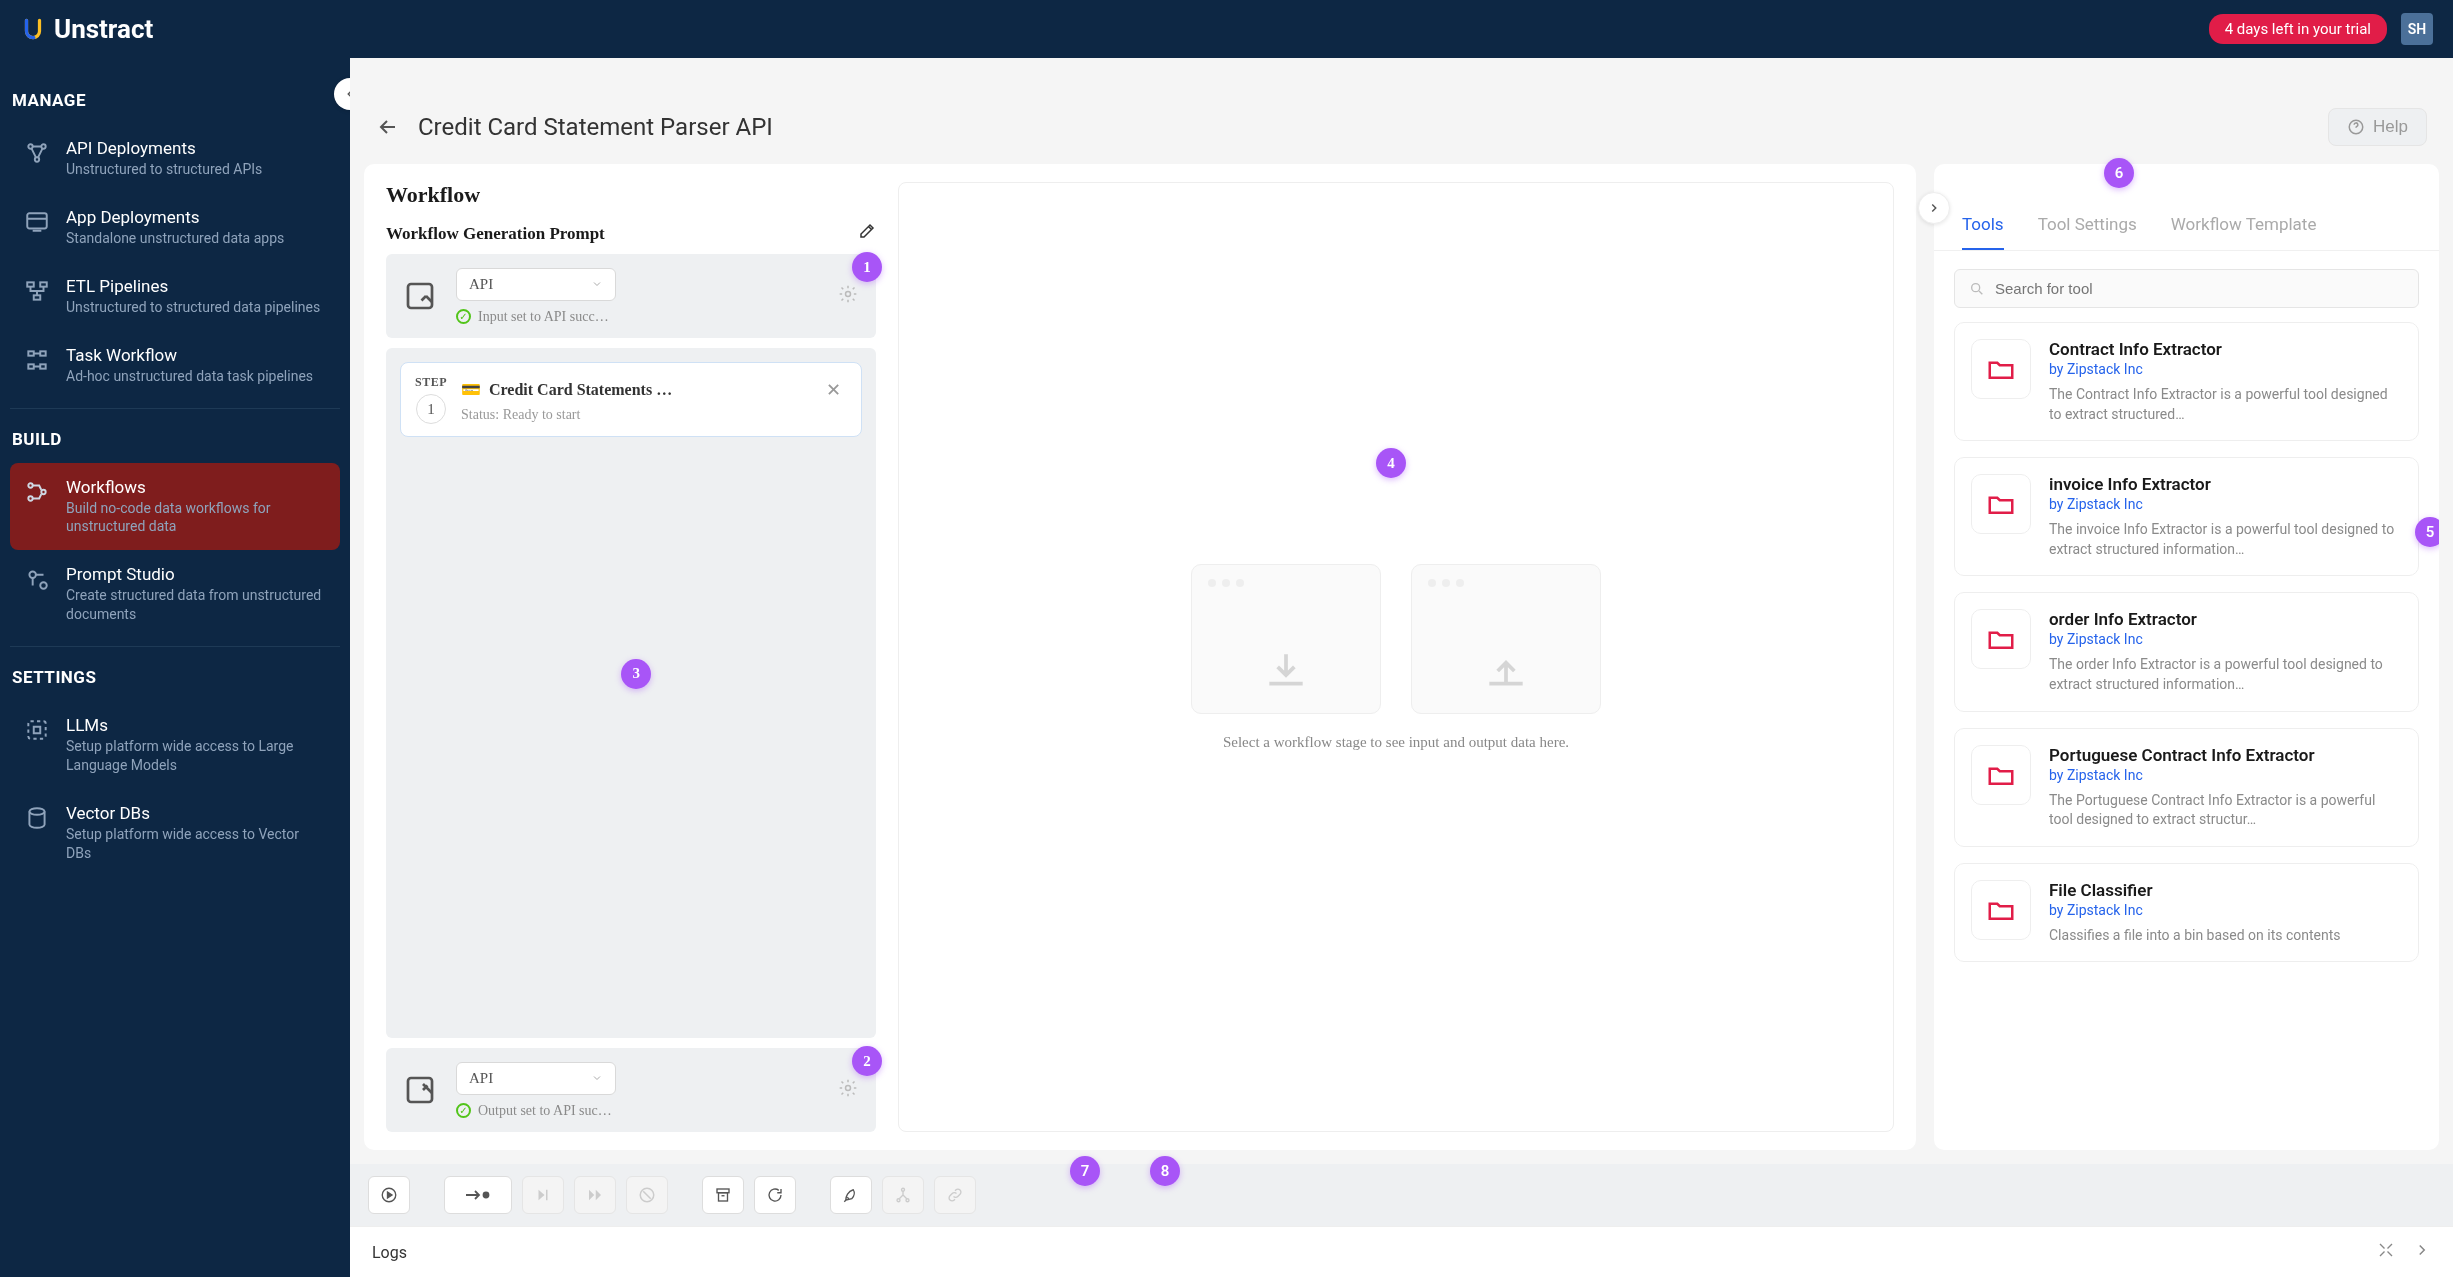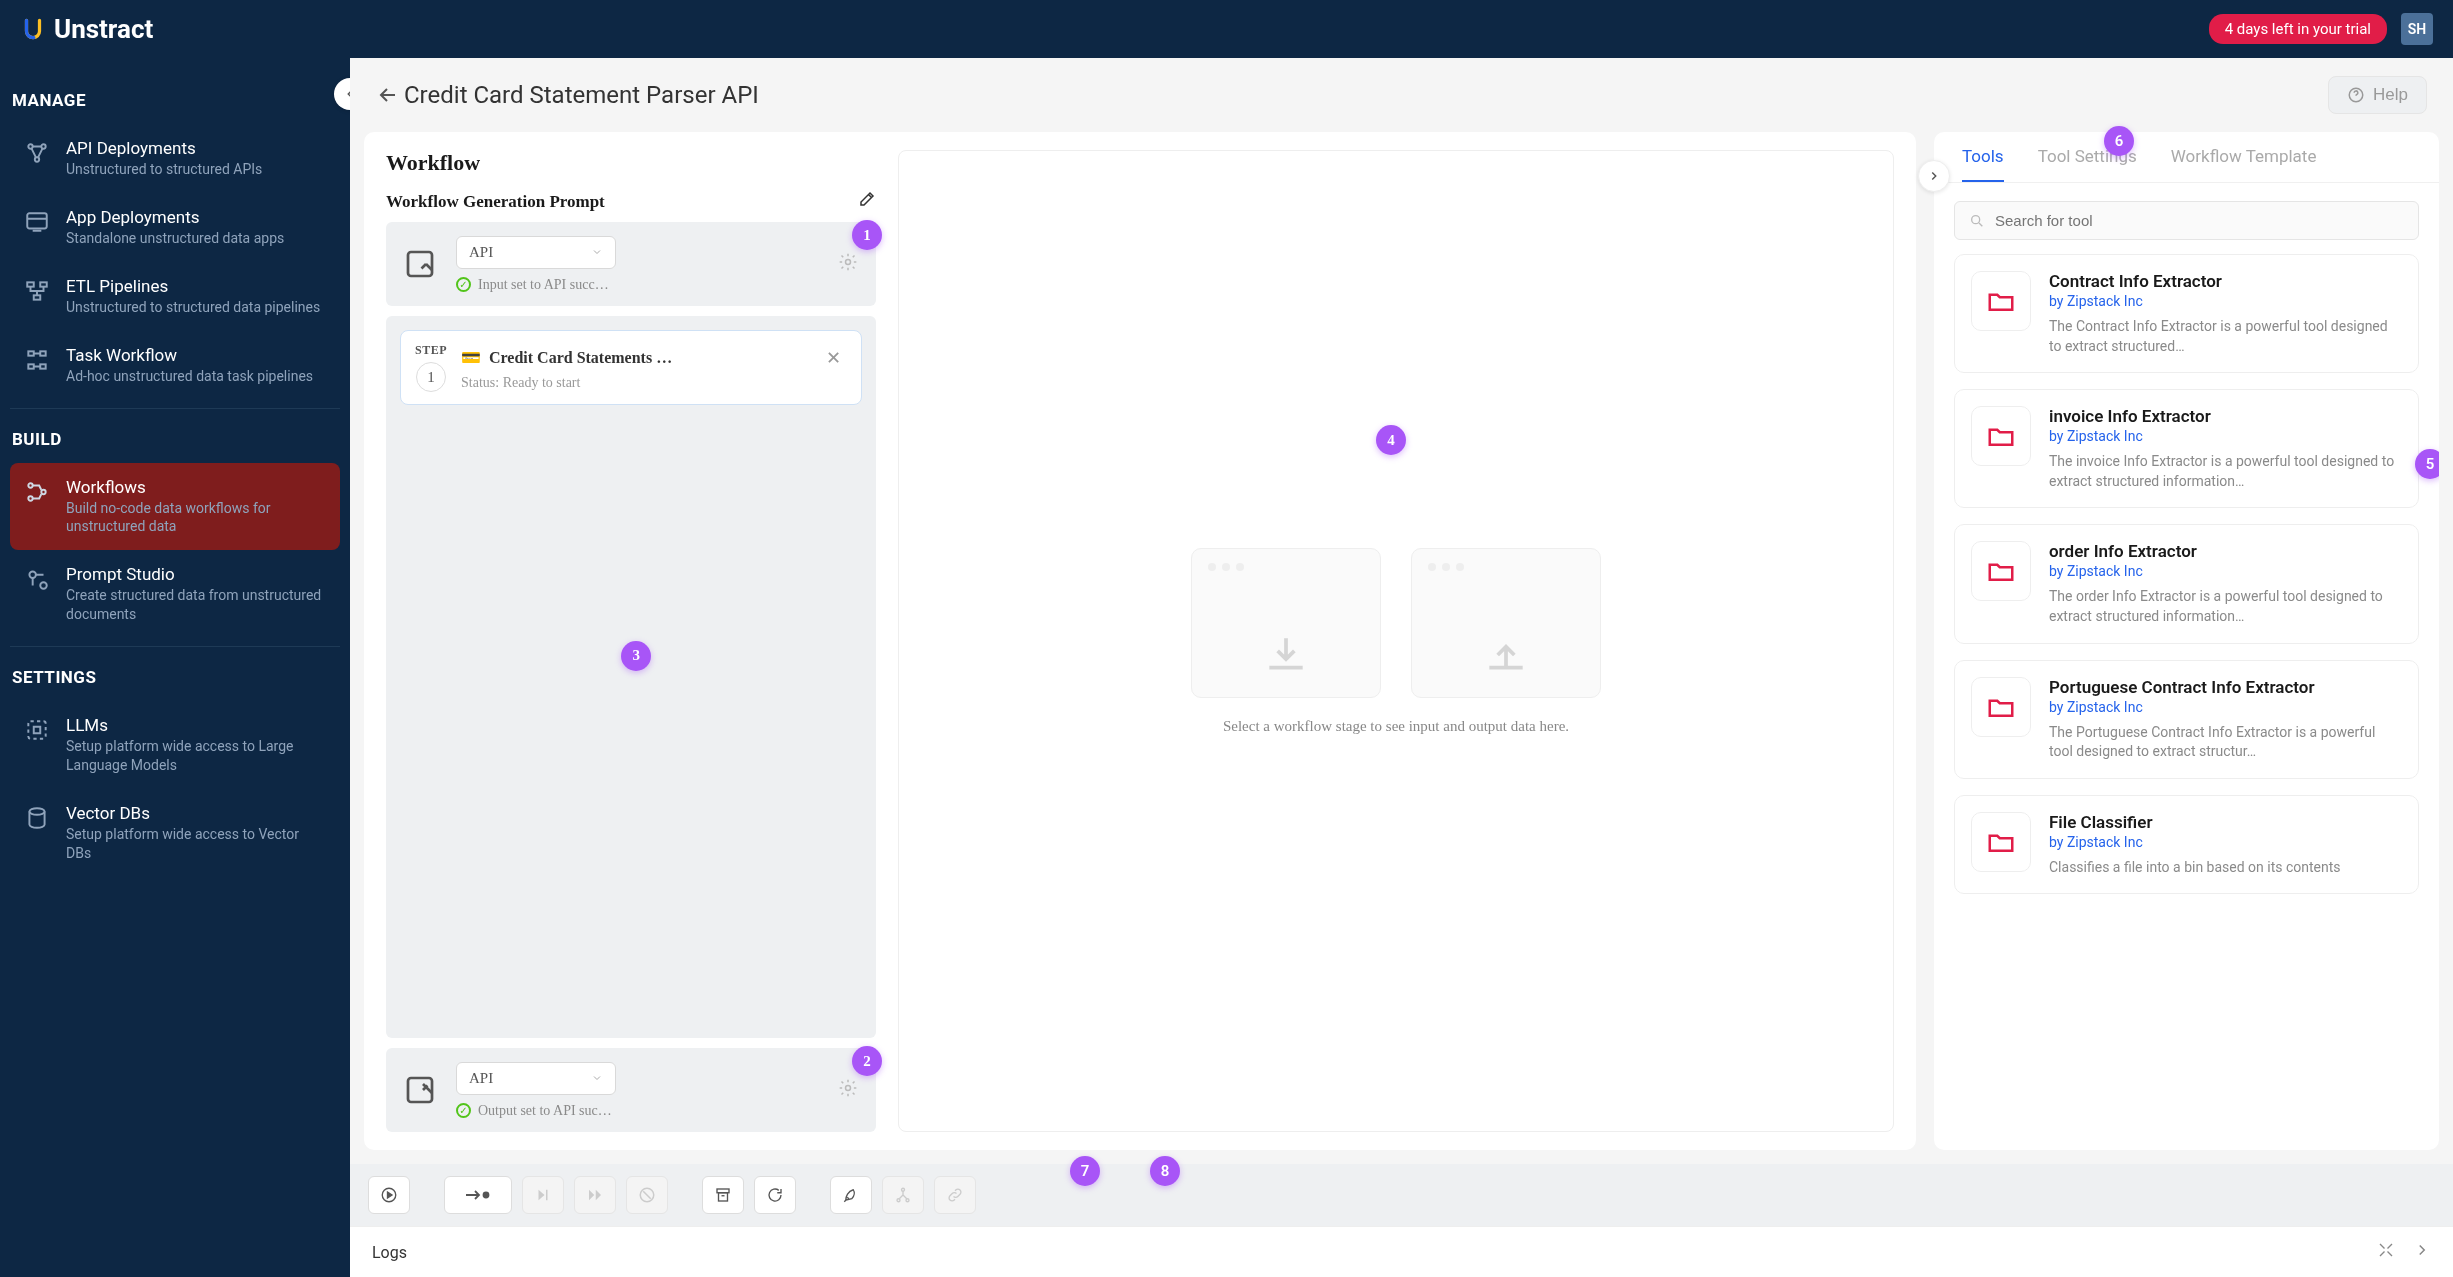--- a/index.html
+++ b/index.html
@@ -21,21 +21,21 @@
 .nav-item.active { background: #7f1d1d; }
 .nav-icon { width: 26px; height: 26px; flex-shrink: 0; margin-top: 2px; }
 .nav-text { flex: 1; }
 .nav-title { color: #fff; font-size: 17px; margin-bottom: 2px; }
 .nav-sub { color: #8fa3bb; font-size: 14px; line-height: 1.35; }
 .divider { border-top: 1px solid #1e3a56; margin: 8px 0; }
 .collapse-btn { position: absolute; right: -16px; top: 20px; width: 32px; height: 32px; background: #fff; border-radius: 50%; display: flex; align-items: center; justify-content: center; box-shadow: 0 1px 4px rgba(0,0,0,0.15); cursor: pointer; z-index: 10; }
 
 
 .main { flex: 1; display: flex; flex-direction: column; height: 100%; min-width: 0; }
-.main-header { display: flex; align-items: center; padding: 18px 26px; gap: 4px; }
+.main-header { display: flex; align-items: center; padding: 18px 26px; gap: 18px; margin-top: 32px; }
 .back-icon { width: 24px; height: 24px; cursor: pointer; flex-shrink: 0; }
 .main-title { font-size: 24px; color: #333; flex: 1; }
 .help-btn { display: flex; align-items: center; gap: 8px; background: #eef0f2; border: 1px solid #e5e5e5; color: #999; padding: 8px 18px; border-radius: 8px; font-size: 17px; cursor: pointer; }
 
 
 .content-row { display: flex; flex: 1; gap: 18px; padding: 0 14px 14px; min-height: 0; }
 .workflow-panel { flex: 1; background: #fff; border-radius: 10px; padding: 18px 22px; display: flex; gap: 22px; min-width: 0; font-family: Liberation Serif, serif; }
 .wf-left { width: 490px; display: flex; flex-direction: column; flex-shrink: 0; }
 .wf-title { font-size: 22px; font-weight: 700; color: #1a1a1a; margin-bottom: 14px; }
 .wf-prompt-row { display: flex; align-items: flex-end; justify-content: space-between; margin-bottom: 10px; }
@@ -69,21 +69,21 @@
 .preview-boxes { display: flex; gap: 30px; }
 .preview-box { width: 190px; height: 150px; border: 1px solid #eee; border-radius: 10px; background: #fafafa; position: relative; }
 .preview-box::before { content: ""; position: absolute; top: 14px; left: 16px; width: 8px; height: 8px; background: #eee; border-radius: 50%; box-shadow: 14px 0 0 #eee, 28px 0 0 #eee; }
 .preview-arrow { position: absolute; left: 50%; top: 55%; transform: translateX(-50%); width: 50px; height: 50px; }
 .preview-text { font-size: 15px; color: #888; }
 
 
 .right-panel { width: 505px; background: #fff; border-radius: 10px; display: flex; flex-direction: column; position: relative; flex-shrink: 0; }
 .rp-collapse { position: absolute; left: -16px; top: 28px; width: 32px; height: 32px; background: #fff; border: 1px solid #eee; border-radius: 50%; display: flex; align-items: center; justify-content: center; cursor: pointer; box-shadow: 0 1px 4px rgba(0,0,0,0.1); z-index: 5; }
 .rp-tabs { display: flex; gap: 34px; padding: 14px 28px 0; border-bottom: 1px solid #f0f0f0; }
-.rp-tab { font-size: 17px; color: #aaa; padding-bottom: 14px; cursor: pointer; border-bottom: 2px solid transparent; }
+.rp-tab { font-size: 17px; color: #aaa; padding-bottom: 14px; cursor: pointer; border-bottom: 2px solid transparent; margin-top: 36px; }
 .rp-tab.active { color: #2563eb; border-bottom-color: #2563eb; }
 .rp-search { margin: 18px 20px 14px; border: 1px solid #e5e5e5; border-radius: 6px; background: #fafafa; padding: 10px 14px; display: flex; align-items: center; gap: 10px; color: #bbb; }
 .rp-search input { border: none; background: transparent; flex: 1; font-size: 15px; outline: none; color: #333; }
 .tool-list { flex: 1; overflow-y: auto; padding: 0 20px 20px; position: relative; }
 .tool-card { border: 1px solid #eee; border-radius: 10px; padding: 16px; display: flex; gap: 18px; margin-bottom: 16px; cursor: pointer; }
 .tool-icon { width: 60px; height: 60px; border: 1px solid #eee; border-radius: 10px; display: flex; align-items: center; justify-content: center; flex-shrink: 0; }
 .tool-body { flex: 1; min-width: 0; }
 .tool-title { font-size: 17px; font-weight: 600; color: #1a1a1a; }
 .tool-by { font-size: 14px; color: #2563eb; margin: 2px 0 8px; }
 .tool-desc { font-size: 14px; color: #8a8a8a; line-height: 1.4; display: -webkit-box; -webkit-line-clamp: 2; -webkit-box-orient: vertical; overflow: hidden; }

